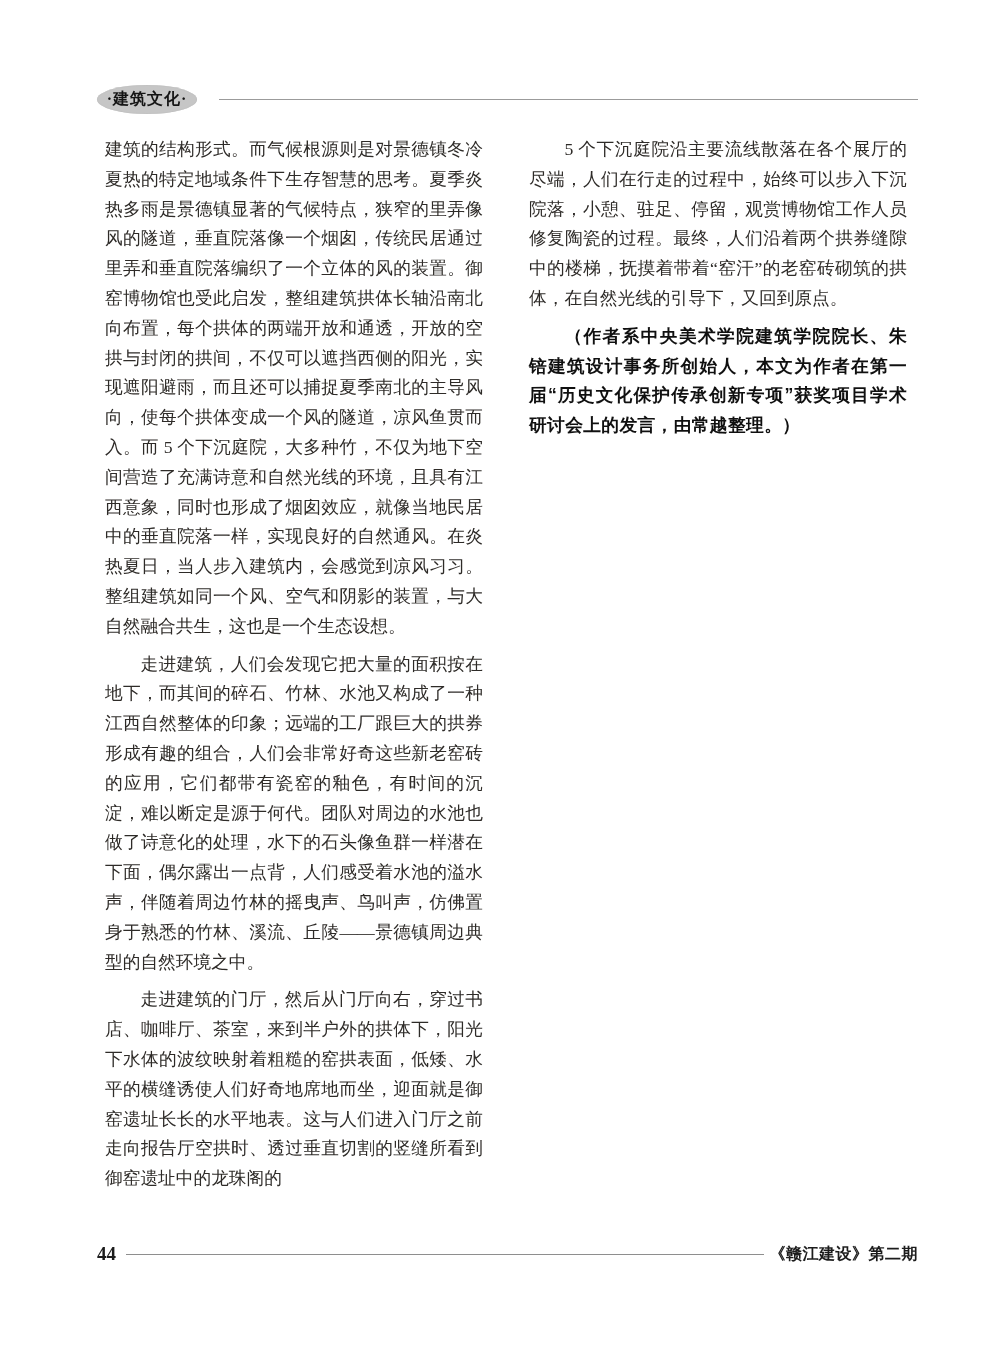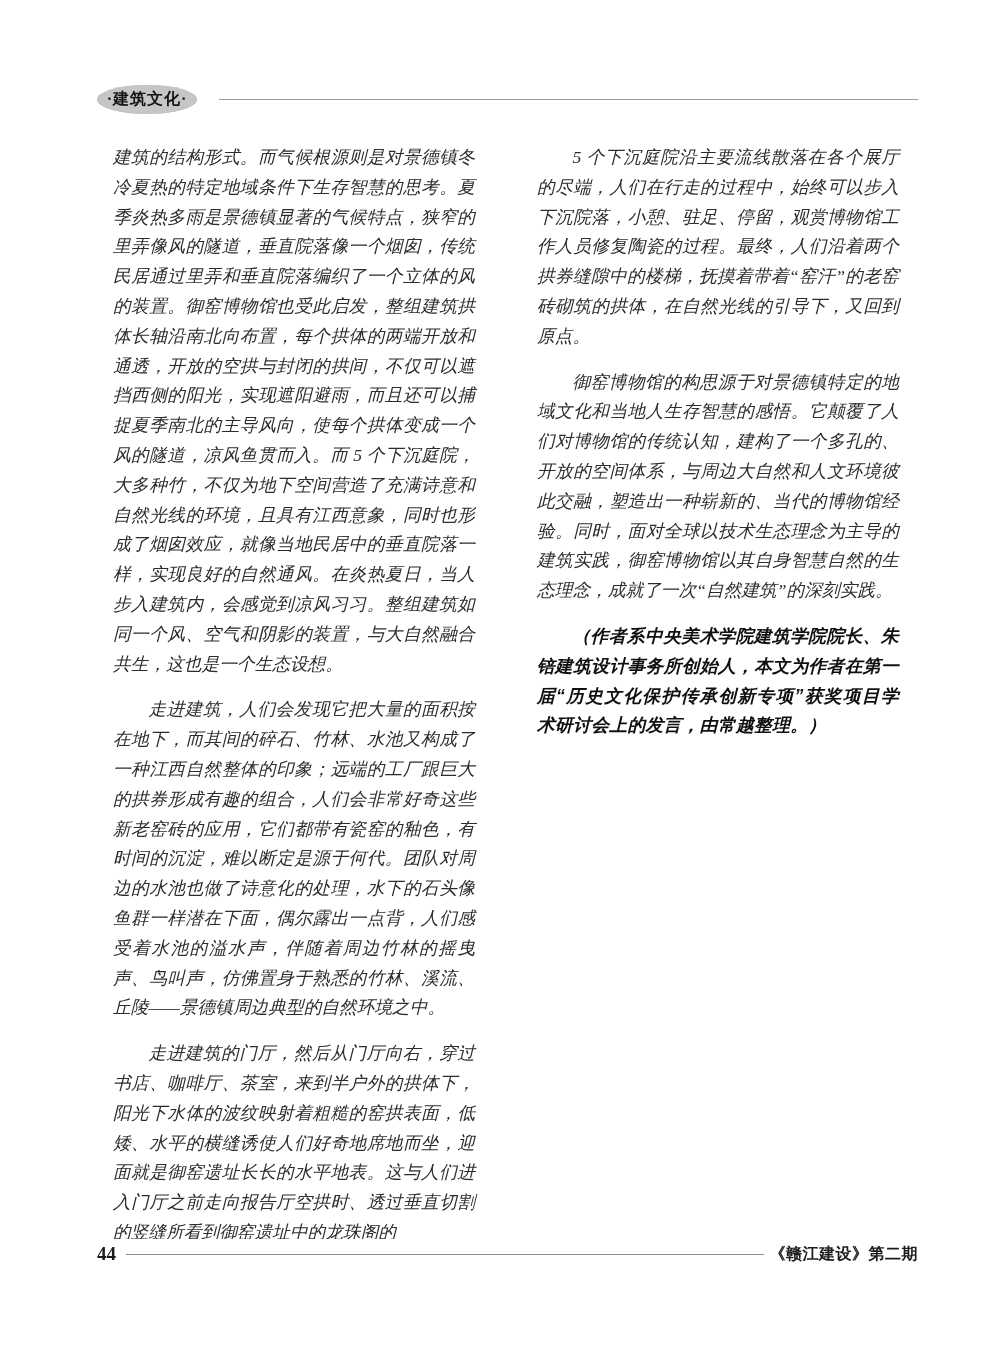--- a/index.html
+++ b/index.html
@@ -62,21 +62,21 @@
     overflow: hidden;
     font-size: 17.7px;
     line-height: 29.8px;
     text-align: justify;
     text-justify: inter-character;
     overflow-wrap: break-word;
     color: #2e2b28;
   }
   .col-left  { left: 97px; }
   .col-right { left: 521px; }
-  .col p { margin: 16px; padding: 0; font-style: italic; }
+  .col p { margin: 8px; padding: 0; }
   .col p.indent { text-indent: 2em; }
   .col p.author-note {
     font-family: "Liberation Sans", sans-serif;
     font-weight: bold;
     color: #101010;
     letter-spacing: 0.4px;
   }
   
   .footer {
     position: absolute;
@@ -119,21 +119,20 @@
   </div>
 
   <div class="col col-left">
     <p>建筑的结构形式。而气候根源则是对景德镇冬冷夏热的特定地域条件下生存智慧的思考。夏季炎热多雨是景德镇显著的气候特点，狭窄的里弄像风的隧道，垂直院落像一个烟囱，传统民居通过里弄和垂直院落编织了一个立体的风的装置。御窑博物馆也受此启发，整组建筑拱体长轴沿南北向布置，每个拱体的两端开放和通透，开放的空拱与封闭的拱间，不仅可以遮挡西侧的阳光，实现遮阳避雨，而且还可以捕捉夏季南北的主导风向，使每个拱体变成一个风的隧道，凉风鱼贯而入。而 5 个下沉庭院，大多种竹，不仅为地下空间营造了充满诗意和自然光线的环境，且具有江西意象，同时也形成了烟囱效应，就像当地民居中的垂直院落一样，实现良好的自然通风。在炎热夏日，当人步入建筑内，会感觉到凉风习习。整组建筑如同一个风、空气和阴影的装置，与大自然融合共生，这也是一个生态设想。</p>
     <p class="indent">走进建筑，人们会发现它把大量的面积按在地下，而其间的碎石、竹林、水池又构成了一种江西自然整体的印象；远端的工厂跟巨大的拱券形成有趣的组合，人们会非常好奇这些新老窑砖的应用，它们都带有瓷窑的釉色，有时间的沉淀，难以断定是源于何代。团队对周边的水池也做了诗意化的处理，水下的石头像鱼群一样潜在下面，偶尔露出一点背，人们感受着水池的溢水声，伴随着周边竹林的摇曳声、鸟叫声，仿佛置身于熟悉的竹林、溪流、丘陵——景德镇周边典型的自然环境之中。</p>
     <p class="indent">走进建筑的门厅，然后从门厅向右，穿过书店、咖啡厅、茶室，来到半户外的拱体下，阳光下水体的波纹映射着粗糙的窑拱表面，低矮、水平的横缝诱使人们好奇地席地而坐，迎面就是御窑遗址长长的水平地表。这与人们进入门厅之前走向报告厅空拱时、透过垂直切割的竖缝所看到御窑遗址中的龙珠阁的</p>
   </div>
 
   <div class="col col-right">
     <p class="indent">5 个下沉庭院沿主要流线散落在各个展厅的尽端，人们在行走的过程中，始终可以步入下沉院落，小憩、驻足、停留，观赏博物馆工作人员修复陶瓷的过程。最终，人们沿着两个拱券缝隙中的楼梯，抚摸着带着“窑汗”的老窑砖砌筑的拱体，在自然光线的引导下，又回到原点。</p>
-    <p class="indent">御窑博物馆的构思源于对景德镇特定的地域文化和当地人生存智慧的感悟。它颠覆了人们对博物馆的传统认知，建构了一个多孔的、开放的空间体系，与周边大自然和人文环境彼此交融，塑造出一种崭新的、当代的博物馆经验。同时，面对全球以技术生态理念为主导的建筑实践，御窑博物馆以其自身智慧自然的生态理念，成就了一次“自然建筑”的深刻实践。</p>
     <p class="indent author-note">（作者系中央美术学院建筑学院院长、朱锫建筑设计事务所创始人，本文为作者在第一届“历史文化保护传承创新专项”获奖项目学术研讨会上的发言，由常越整理。）</p>
   </div>
 
   <div class="footer">
     <span class="page-number">44</span>
     <span class="footer-rule"></span>
     <span class="journal-title">《赣江建设》第二期</span>
   </div>
 
 </div>

